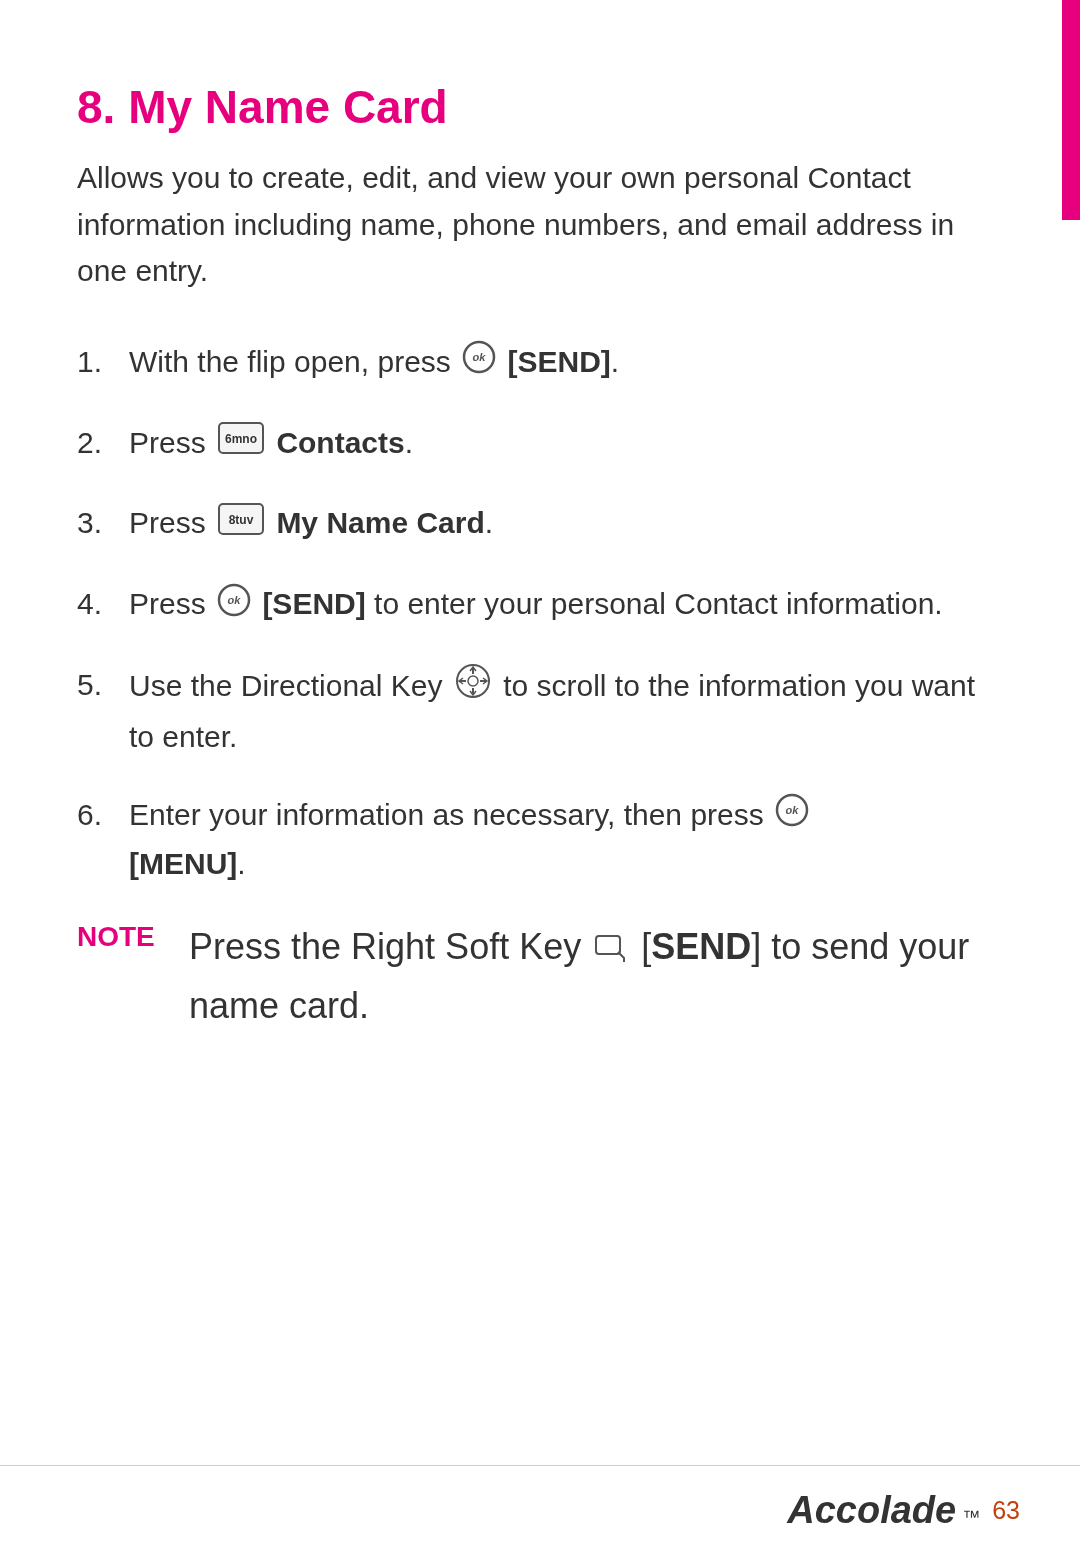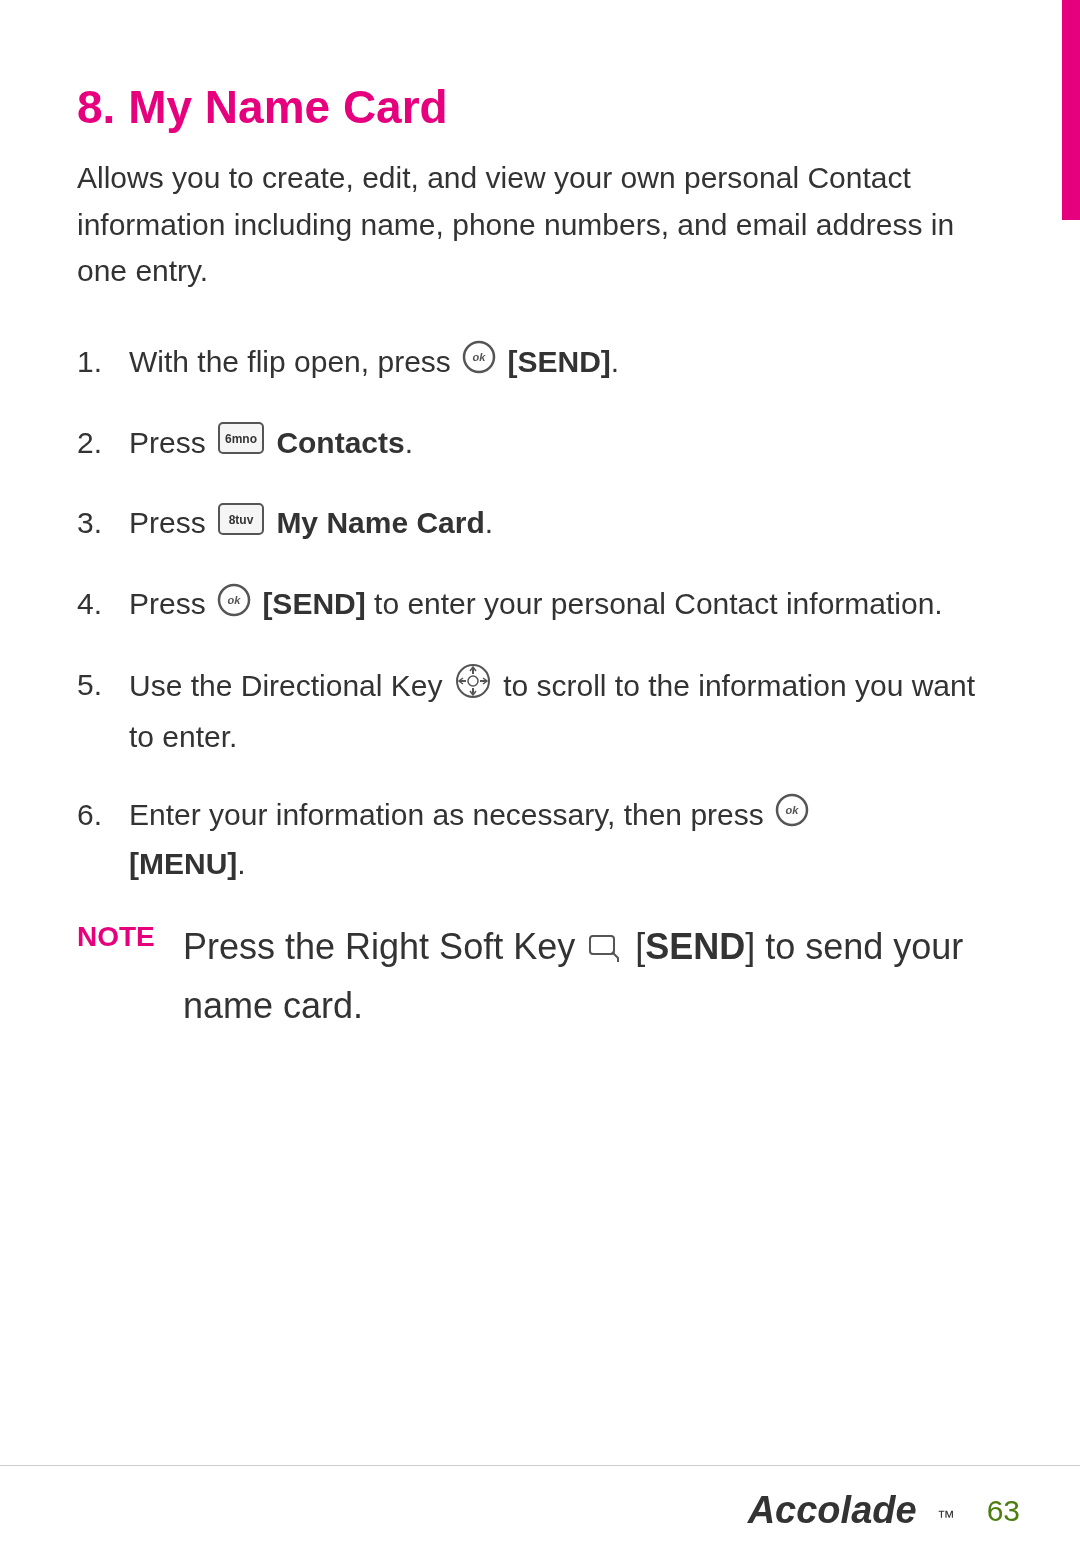--- a/index.html
+++ b/index.html
@@ -87,21 +87,21 @@
 
     .bold {
       font-weight: bold;
     }
 
     
     .note-section {
       margin-top: 20px;
       display: flex;
       align-items: flex-start;
-      gap: 16px;
+      gap: 22px;
     }
 
     .note-label {
       font-size: 28px;
       font-weight: bold;
       color: #e6007e;
       min-width: 90px;
       padding-top: 2px;
     }
 
@@ -121,40 +121,40 @@
       border-top: 1.5px solid #cccccc;
       display: flex;
       align-items: center;
       justify-content: flex-end;
       padding: 0 60px;
     }
 
     .brand-logo {
       display: flex;
       align-items: baseline;
-      gap: 20px;
+      gap: 6px;
     }
 
     .brand-name {
       font-size: 38px;
       font-weight: bold;
       color: #333333;
       font-style: italic;
     }
 
     .brand-tm {
       font-size: 18px;
       color: #333333;
       vertical-align: super;
     }
 
     .page-number {
-      font-size: 30px;
-      color: #4d7c0f;
-      margin-left: 32px;
+      font-size: 25px;
+      color: #c2410c;
+      margin-left: 12px;
     }
 
     
     .svg-icon {
       display: inline-block;
       vertical-align: middle;
       margin: 0 3px;
     }
   </style>
 </head>

